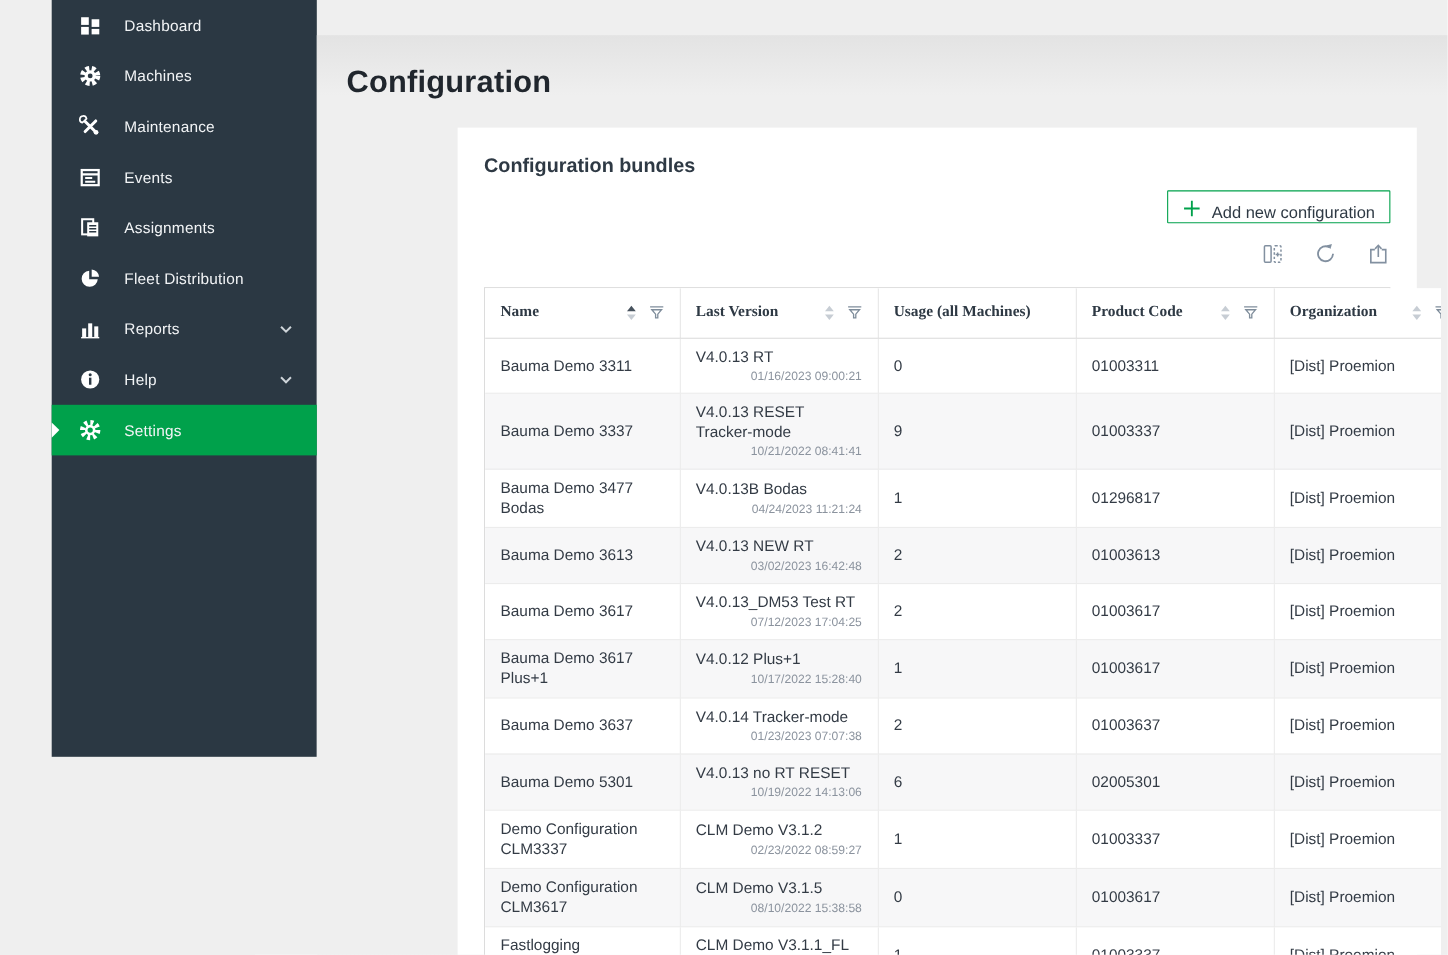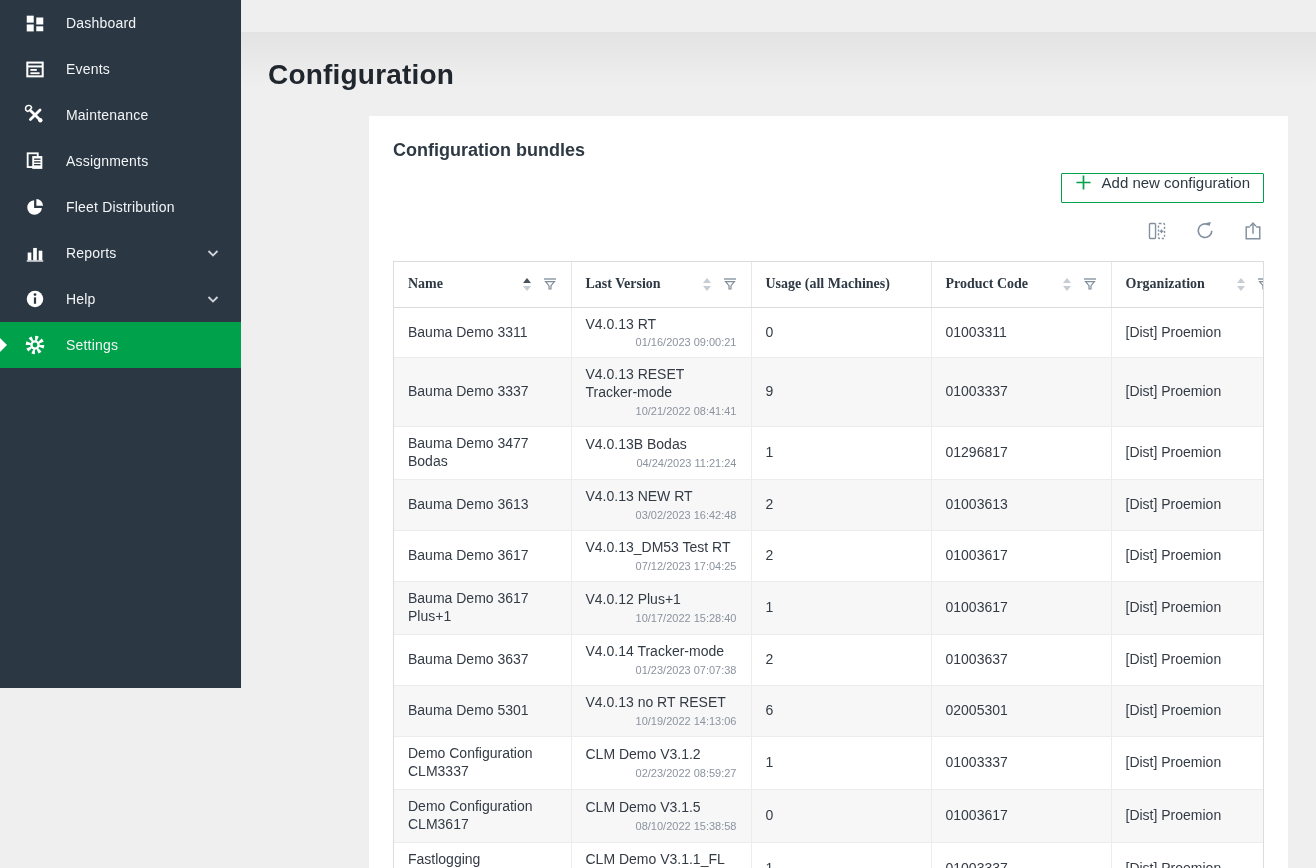--- a/index.html
+++ b/index.html
@@ -2,21 +2,21 @@
 <html><head>
 <meta charset="utf-8">
 <style>
   * { box-sizing: border-box; }
   html,body { margin:0; padding:0; }
   body {
     width:1316px; height:868px; overflow:hidden;
     font-family:"Liberation Sans", sans-serif;
     background:#efefef;
   }
-  .app { display:flex; width:1316px; height:688px; }
+  .app { display:flex; width:1316px; height:688px;padding-left:47px; }
 
   
   .sidebar { width:241px; flex:0 0 241px; background:#2b3843; padding-top:0; }
   .nav-item {
     position:relative; height:46px; display:flex; align-items:center;
     padding-left:24px; color:#f2f4f6; font-size:14px; cursor:pointer;
   }
   .nav-item.active { background:#00a14b; }
   .active-arrow {
     position:absolute; left:0; top:50%; transform:translateY(-50%);
@@ -40,21 +40,21 @@
   .breadcrumb { margin-top:4px; font-size:11px; font-weight:700; letter-spacing:.3px; }
   .breadcrumb a { color:#2e3944; text-decoration:underline; cursor:pointer; }
   .crumb-sep { color:#8d959c; font-weight:400; margin:0 7px; font-size:13px; }
   .crumb-current { color:#b3bac0; }
 
   
   .card { margin:24px 28px 0 128px; background:#fff; padding:24px; }
   .panel-title { margin:0; font-size:18px; font-weight:700; color:#2e3944; }
   .btn-row { display:flex; justify-content:flex-end; margin-top:12px; }
   .add-btn {
-    display:inline-flex; align-items:flex-start; gap:10px;
+    display:inline-flex; align-items:flex-end; gap:10px;
     background:#fff; border:1px solid #00a14b; border-radius:1px;
     height:30px; padding:0 13px; font-size:15px; color:#2e3944;
     font-family:"Liberation Sans", sans-serif; cursor:pointer;
   }
   .add-btn svg { width:17px; height:17px; }
   .toolbar { display:flex; justify-content:flex-end; align-items:center; gap:26px; margin-top:17px; height:24px; }
   .tool-btn { background:none; border:none; padding:0; cursor:pointer; display:inline-flex; }
   .tool-btn svg { width:22px; height:22px; }
 
   
@@ -101,38 +101,48 @@
               <rect x="13.4" y="6" width="7.6" height="7.6"></rect>
               <rect x="3" y="13.6" width="7.6" height="7.6"></rect>
               <rect x="13.4" y="15.6" width="7.6" height="5.4"></rect>
             </svg>
           </span>
           <span class="nav-label">Dashboard</span>
         </div>
         <div class="nav-item">
           <span class="nav-icon">
             <svg viewBox="0 0 24 24">
+              <circle cx="12" cy="12" r="7" fill="none" stroke="#fff" stroke-width="6" stroke-dasharray="3.4 2.3"></circle>
+              <circle cx="12" cy="12" r="5.6" fill="#fff"></circle>
+              <circle cx="12" cy="12" r="2.4" fill="#2b3843"></circle>
+            </svg>
+          </span>
+          <span class="nav-label">Machines</span>
+        </div>
+        <div class="nav-item">
+          <span class="nav-icon">
+            <svg viewBox="0 0 24 24">
+              <path d="M7 17 L17.5 6.5" stroke="#fff" stroke-width="3" stroke-linecap="round" fill="none"></path>
+              <path d="M6.5 6.5 L17 17" stroke="#fff" stroke-width="3" stroke-linecap="round" fill="none"></path>
+              <path d="M4.2 8.2 A3.4 3.4 0 1 1 8.4 4.2 L6.4 6.2 Z" fill="#2b3843" stroke="#fff" stroke-width="1.6"></path>
+              <circle cx="17.8" cy="17.8" r="2.4" fill="#fff"></circle>
+            </svg>
+          </span>
+          <span class="nav-label">Maintenance</span>
+        </div>
+        <div class="nav-item">
+          <span class="nav-icon">
+            <svg viewBox="0 0 24 24">
               <rect x="3.6" y="5" width="16.8" height="15" fill="none" stroke="#fff" stroke-width="2.2"></rect>
               <line x1="3.6" y1="9.2" x2="20.4" y2="9.2" stroke="#fff" stroke-width="2.2"></line>
               <line x1="7" y1="13" x2="14" y2="13" stroke="#fff" stroke-width="2"></line>
               <line x1="7" y1="16.6" x2="17" y2="16.6" stroke="#fff" stroke-width="2"></line>
             </svg>
           </span>
           <span class="nav-label">Events</span>
-        </div>
-        <div class="nav-item">
-          <span class="nav-icon">
-            <svg viewBox="0 0 24 24">
-              <path d="M7 17 L17.5 6.5" stroke="#fff" stroke-width="3" stroke-linecap="round" fill="none"></path>
-              <path d="M6.5 6.5 L17 17" stroke="#fff" stroke-width="3" stroke-linecap="round" fill="none"></path>
-              <path d="M4.2 8.2 A3.4 3.4 0 1 1 8.4 4.2 L6.4 6.2 Z" fill="#2b3843" stroke="#fff" stroke-width="1.6"></path>
-              <circle cx="17.8" cy="17.8" r="2.4" fill="#fff"></circle>
-            </svg>
-          </span>
-          <span class="nav-label">Maintenance</span>
         </div>
         <div class="nav-item">
           <span class="nav-icon">
             <svg viewBox="0 0 24 24">
               <rect x="4" y="3.6" width="11" height="15" fill="none" stroke="#fff" stroke-width="2"></rect>
               <rect x="9" y="6.6" width="11" height="14" fill="#fff"></rect>
               <g stroke="#2b3843" stroke-width="1.5">
                 <line x1="11" y1="10" x2="18" y2="10"></line>
                 <line x1="11" y1="13" x2="18" y2="13"></line>
                 <line x1="11" y1="16" x2="18" y2="16"></line>

